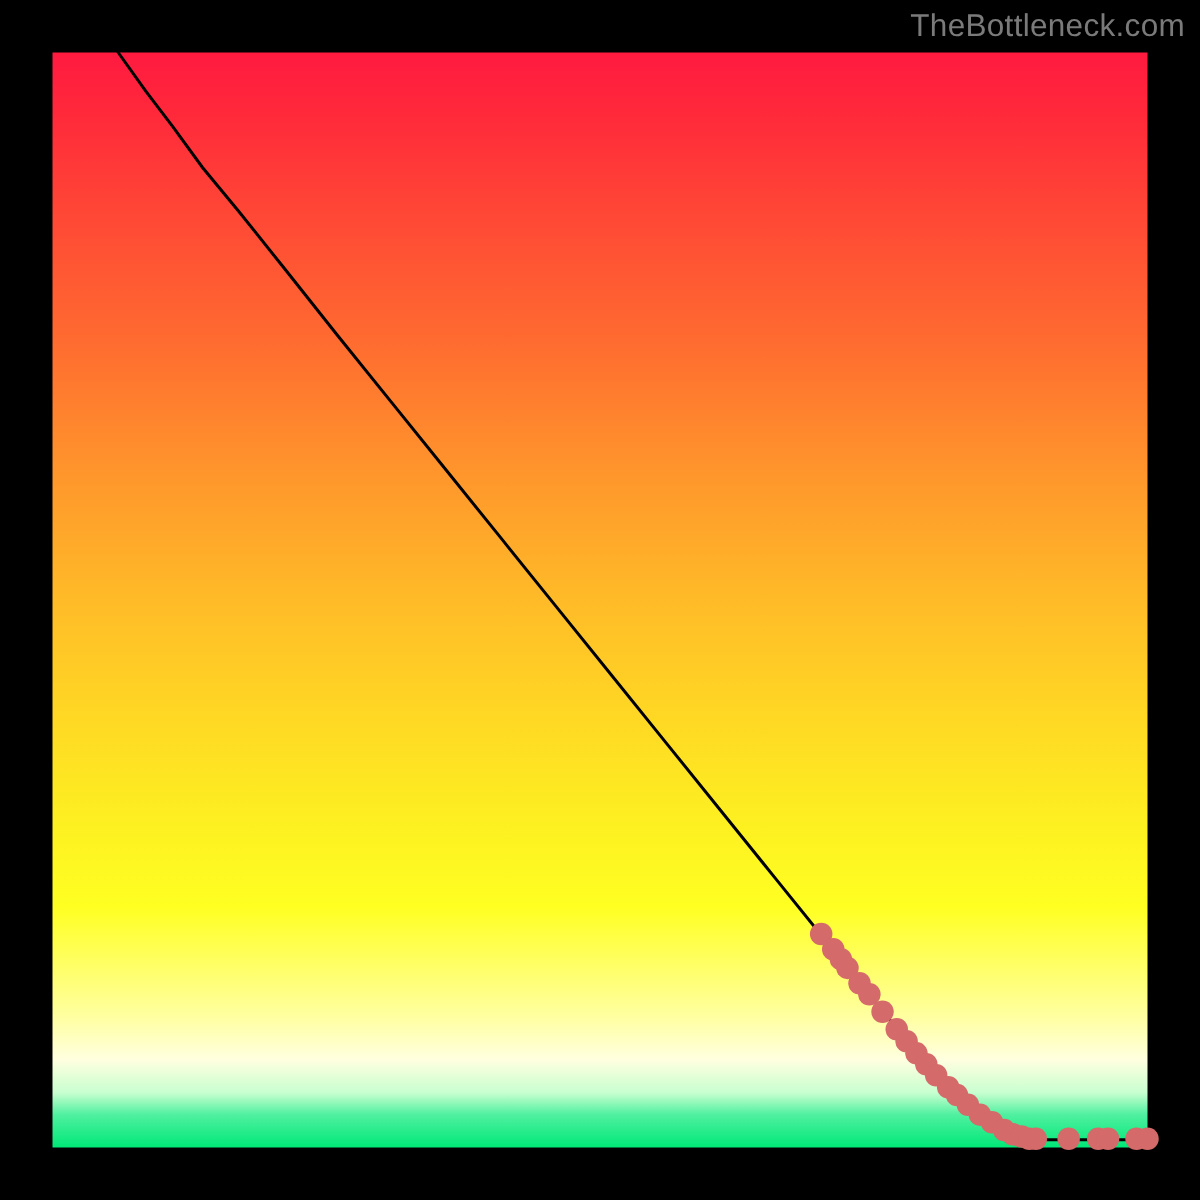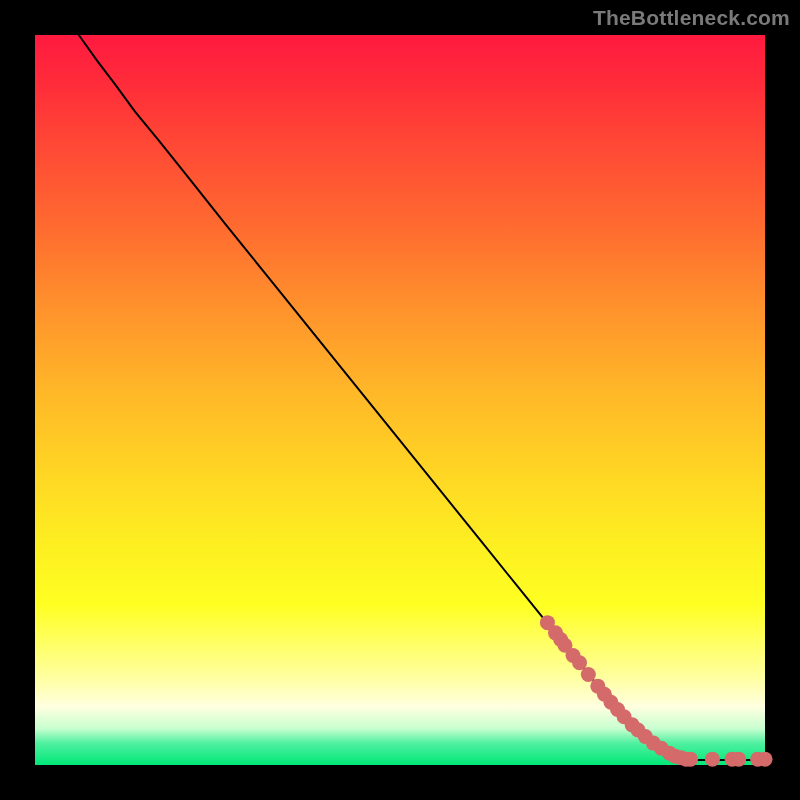--- a/index.html
+++ b/index.html
@@ -57,21 +57,21 @@
     width: 100%;
     height: 100%;
     overflow: visible;
   }
   .attribution {
     position: absolute;
     top: 6px;
     right: 10px;
     color: #7a7a7a;
     font-size: 21px;
-    font-weight: 700;
+    font-weight: 400;
     letter-spacing: 0.2px;
     text-align: right;
   }
 </style>
 </head>
 <body>
 
 <div class="frame">
 
   <div class="attribution">TheBottleneck.com</div>

